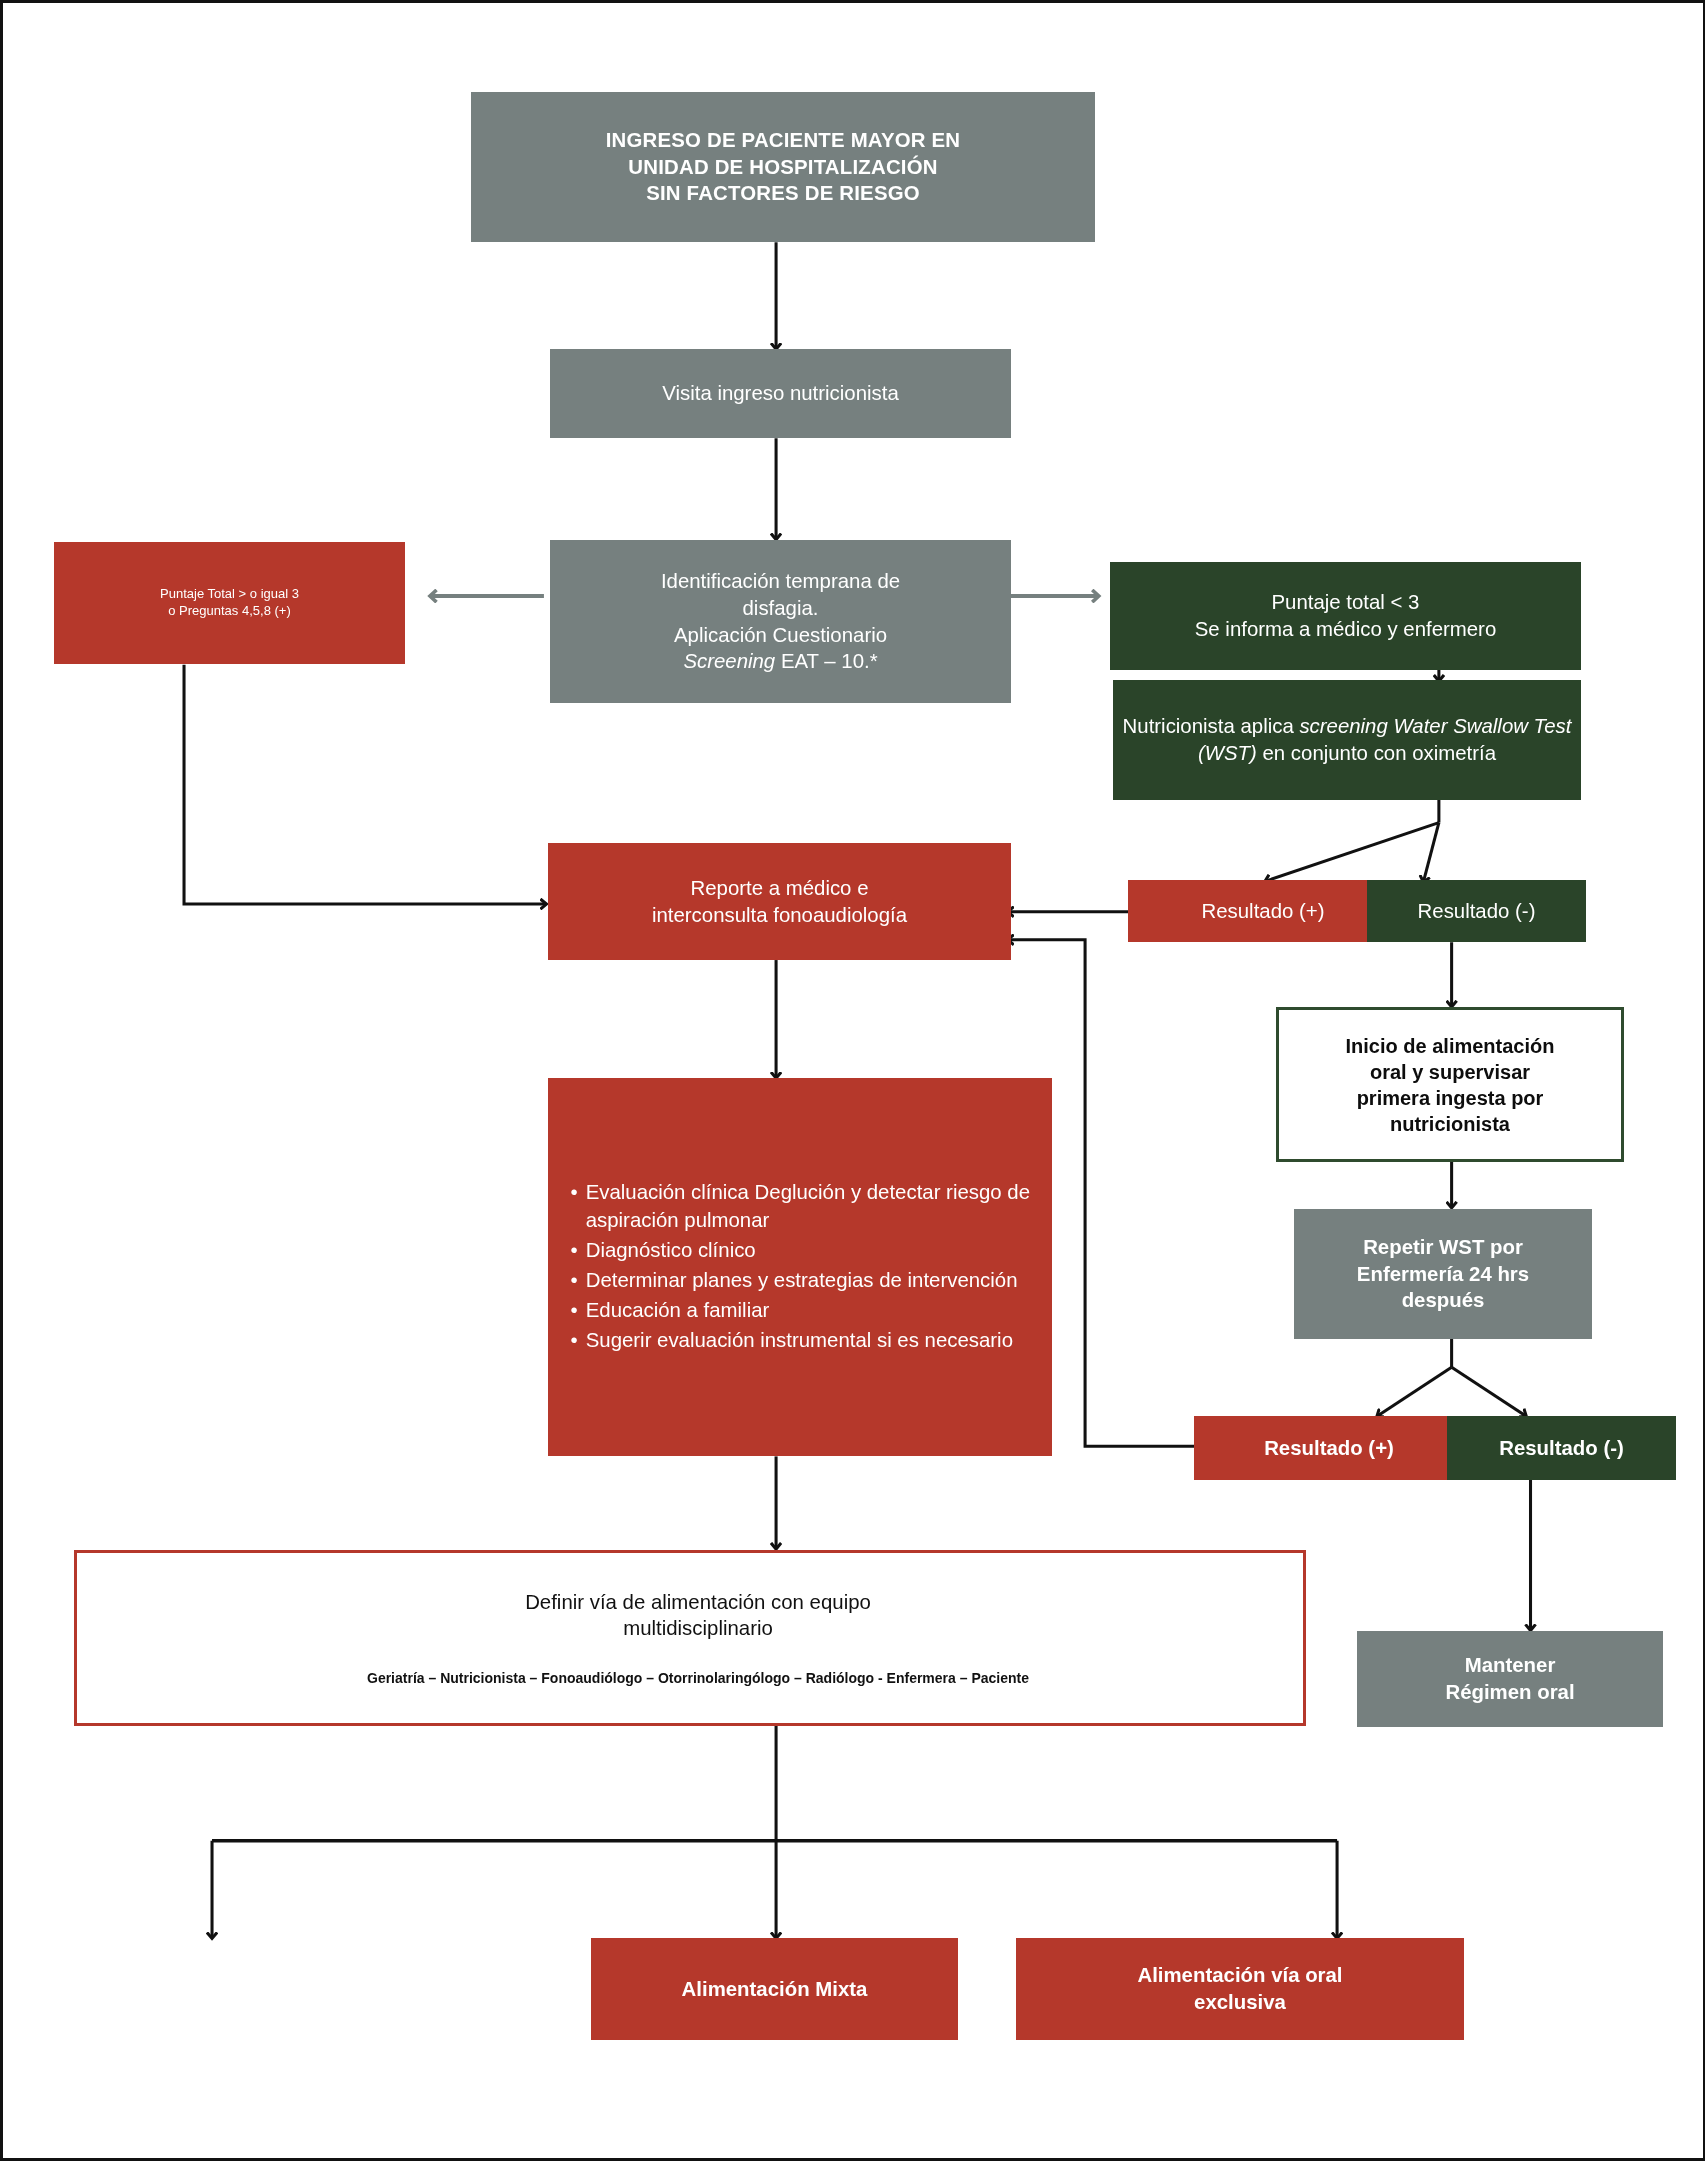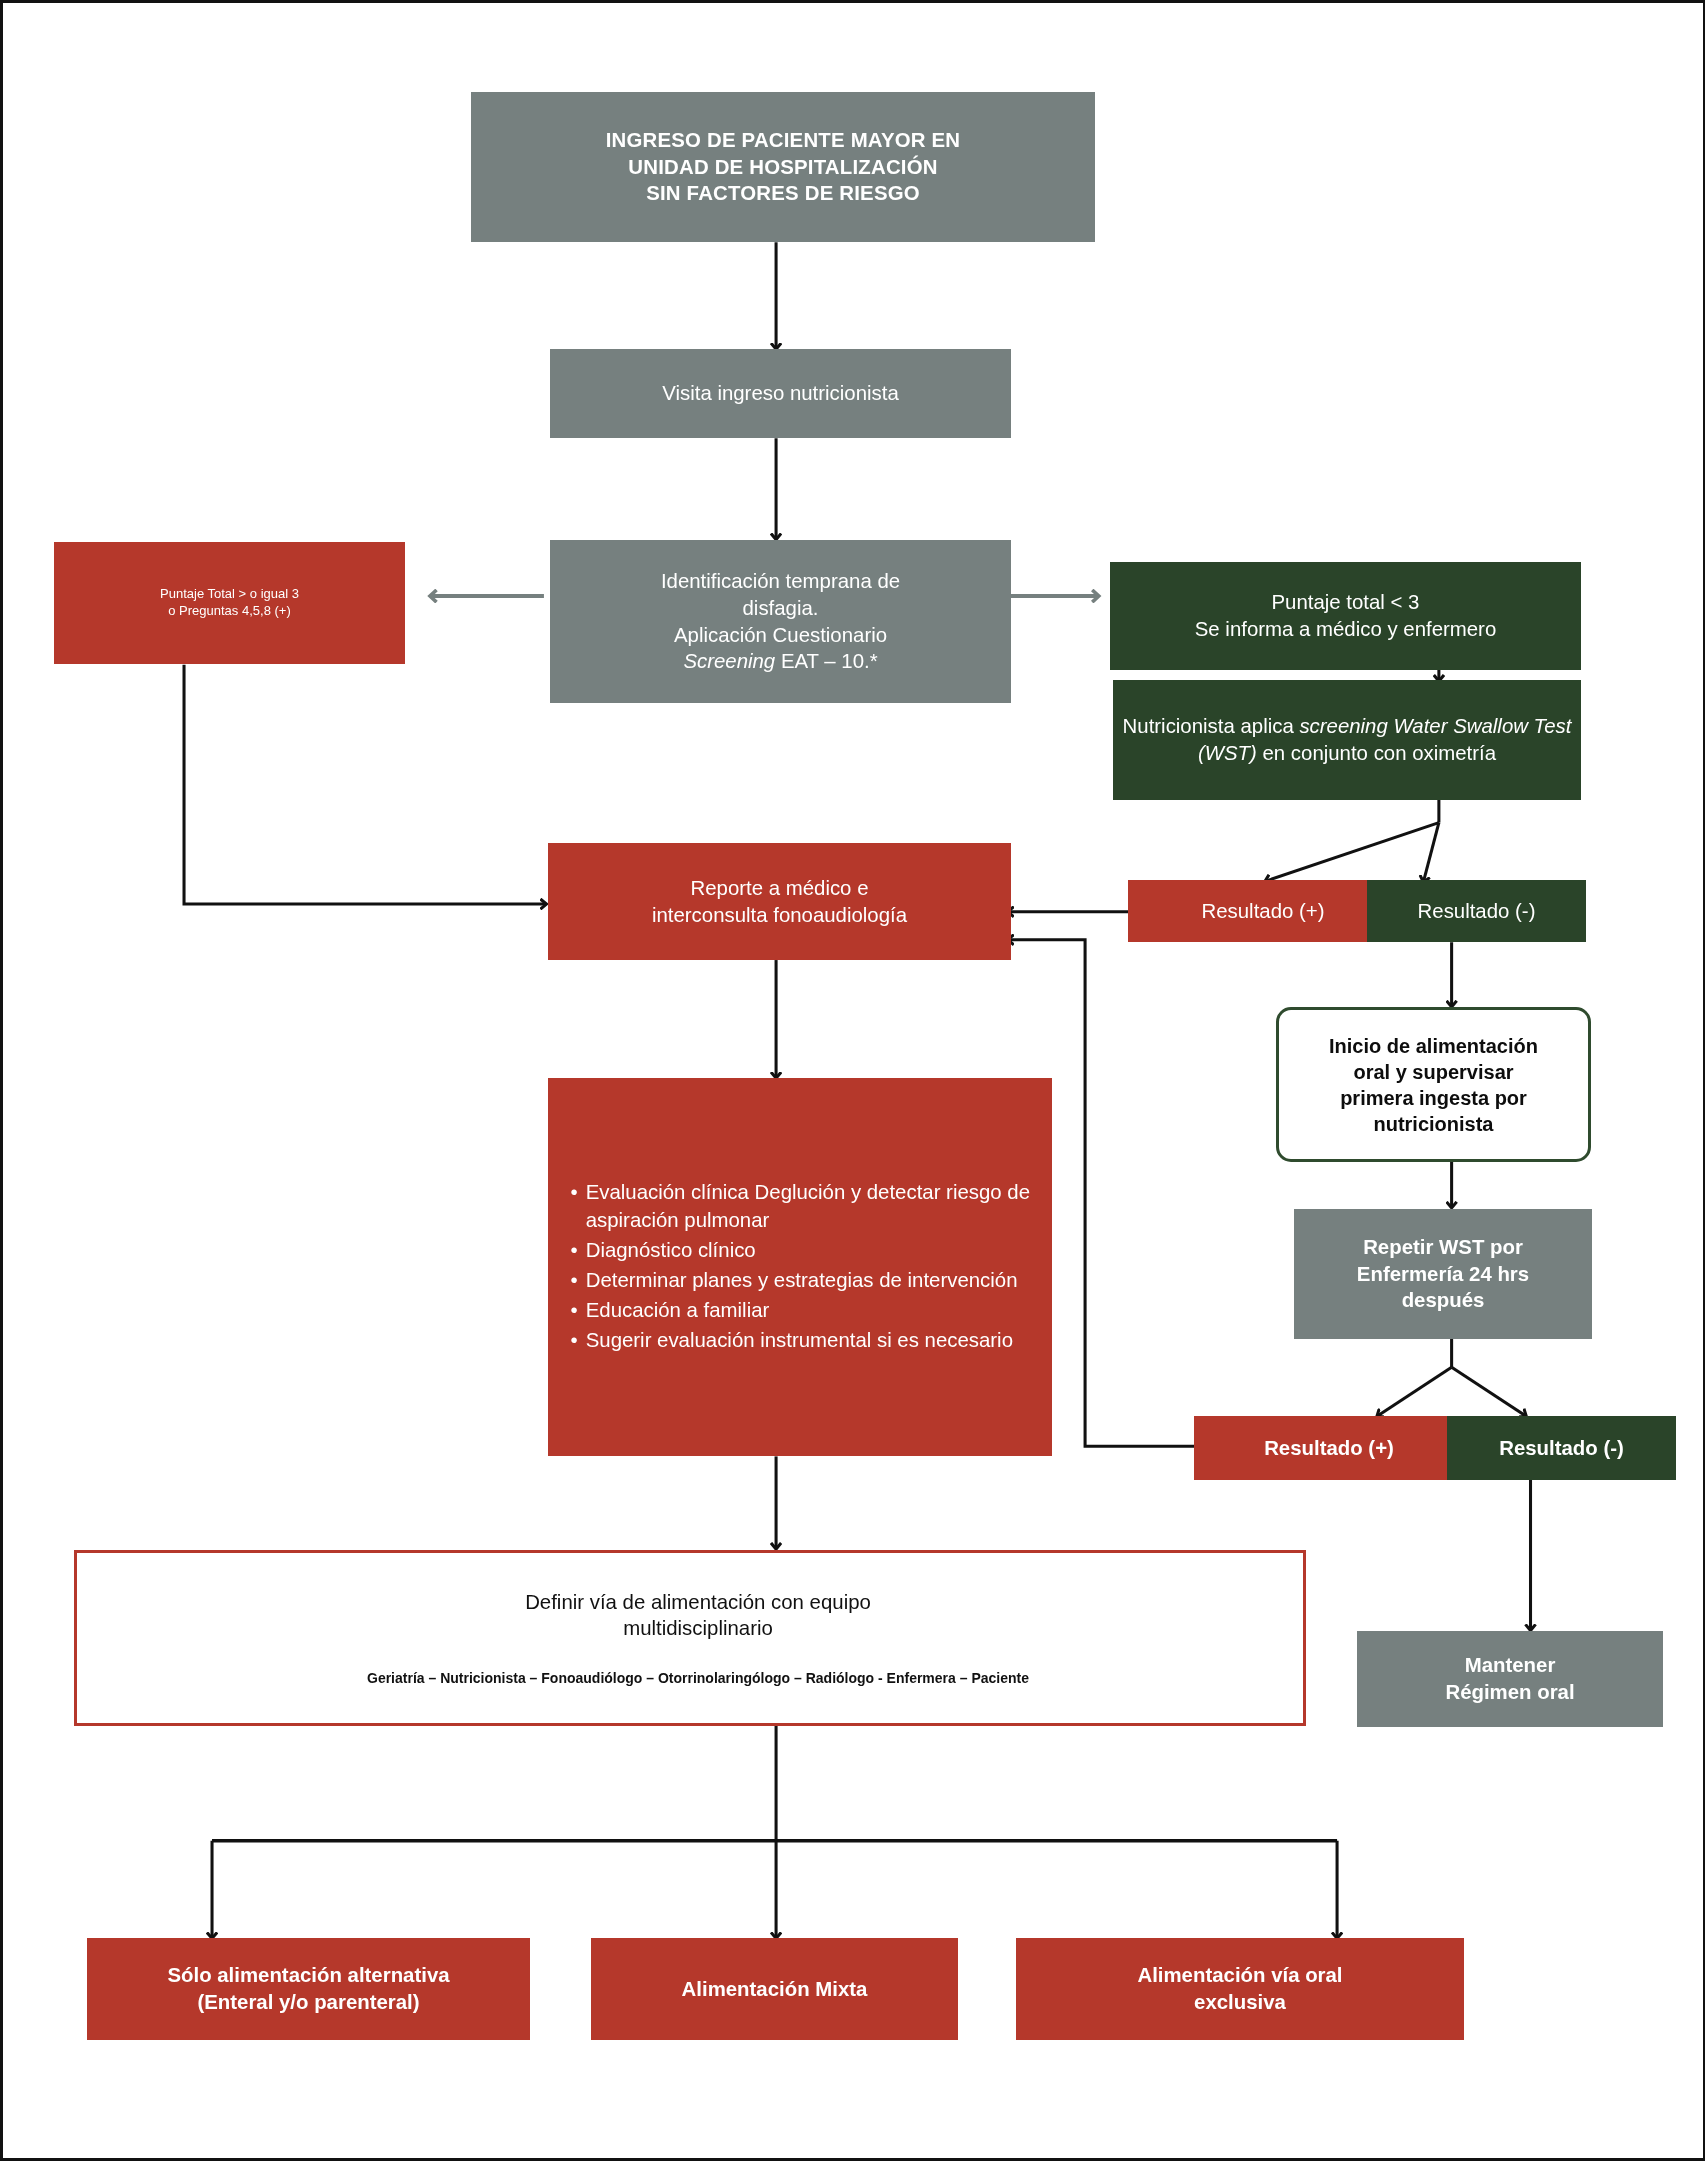--- a/index.html
+++ b/index.html
@@ -176,21 +176,21 @@
   </div>
 
   <div class="node red" style="left:1125px; top:877px; width:270px; height:62px; font-size:20.4px;">
     <div class="inner">Resultado (+)</div>
   </div>
 
   <div class="node green" style="left:1364px; top:877px; width:219px; height:62px; font-size:20.4px;">
     <div class="inner">Resultado (-)</div>
   </div>
 
-  <div class="node white-green-border bold" style="left:1273px; top:1004px; width:315px; height:155px; font-size:20px;border-radius:15px;">
+  <div class="node white-green-border bold" style="left:1273px; top:1004px; width:348px; height:155px; font-size:20px;">
     <div class="inner">
       <div>Inicio de alimentación</div>
       <div>oral y supervisar</div>
       <div>primera ingesta por</div>
       <div>nutricionista</div>
     </div>
   </div>
 
   <div class="node gray bold" style="left:1291px; top:1206px; width:298px; height:130px; font-size:20.4px;">
     <div class="inner">
@@ -228,26 +228,20 @@
   <div class="node white-red-border multi" style="left:71px; top:1547px; width:1232px; height:176px; font-size:20.4px;padding-left:16px;">
     <div class="inner">
       <div class="l1">
         <div>Definir vía de alimentación con equipo</div>
         <div>multidisciplinario</div>
       </div>
       <div class="bold" style="font-size:14px;">Geriatría – Nutricionista – Fonoaudiólogo – Otorrinolaringólogo – Radiólogo - Enfermera – Paciente</div>
     </div>
   </div>
 
-  <div class="node red bold" style="left:84px; top:1935px; width:443px; height:102px; font-size:20.4px;">
-    <div class="inner">
-      <div>Sólo alimentación alternativa</div>
-      <div>(Enteral y/o parenteral)</div>
-    </div>
-  </div>
 
   <div class="node red bold" style="left:588px; top:1935px; width:367px; height:102px; font-size:20.4px;">
     <div class="inner">Alimentación Mixta</div>
   </div>
 
   <div class="node red bold" style="left:1013px; top:1935px; width:448px; height:102px; font-size:20.4px;">
     <div class="inner">
       <div>Alimentación vía oral</div>
       <div>exclusiva</div>
     </div>

